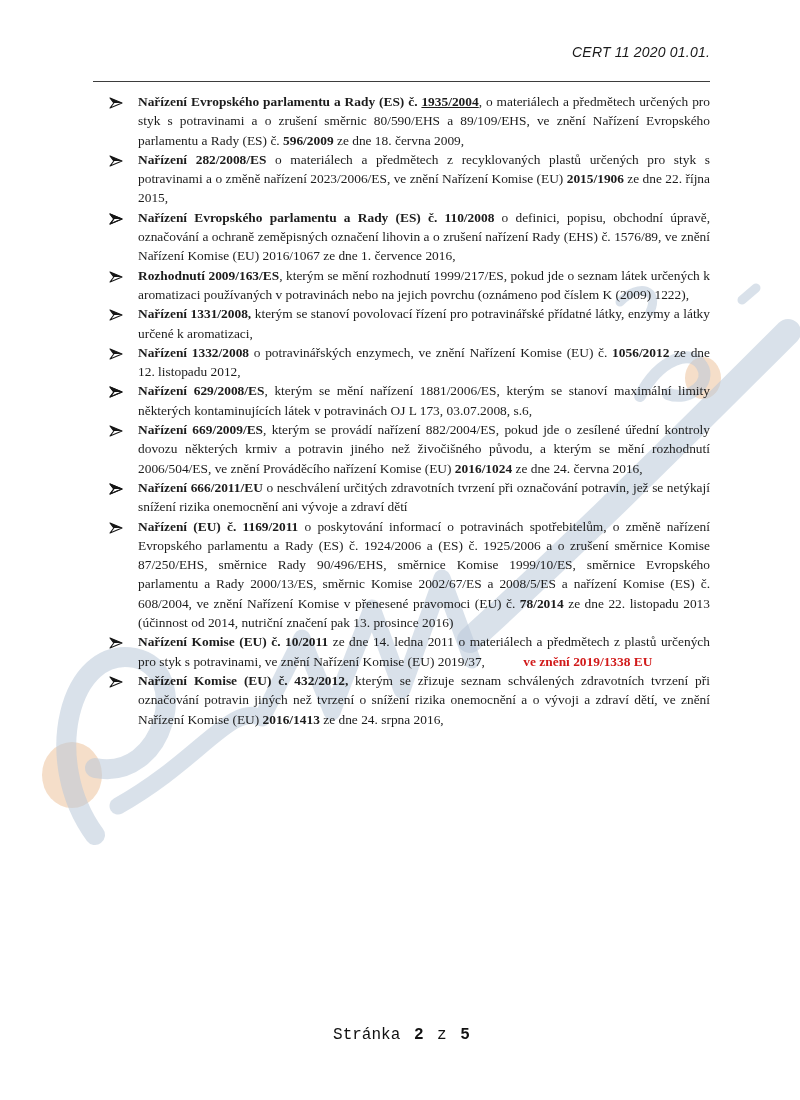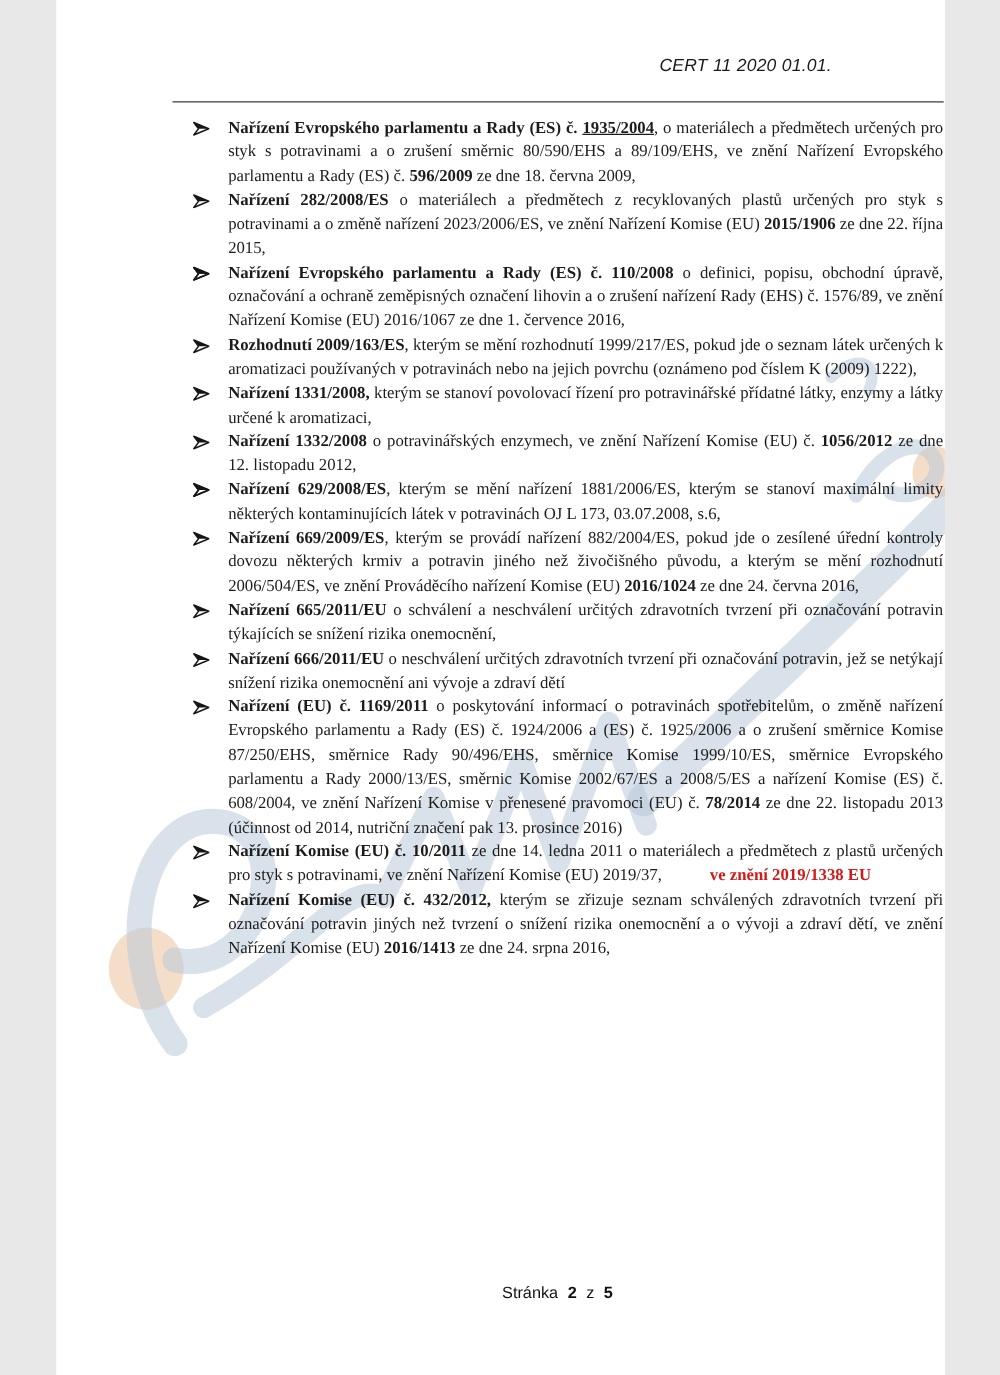--- a/index.html
+++ b/index.html
@@ -1,17 +1,17 @@
 <!DOCTYPE html>
 <html><head>
 <meta charset="utf-8">
 <style>
   html, body { margin:0; padding:0; background:#e8e8e8; }
   .page {
-    position:relative; width:711px; height:1100px; margin:0 auto;
+    position:relative; width:800px; height:1100px; margin:0 auto;
     background:#ffffff; overflow:hidden;
     font-family:"Liberation Serif", serif; color:#1c1c1c;
   }
   .watermark-layer { position:absolute; left:0; top:0; width:800px; height:1100px; z-index:0; }
   .doc-header {
     position:absolute; top:44px; right:90px; z-index:2;
     font-family:"Liberation Sans", sans-serif; font-style:italic;
     font-size:14px; color:#1a1a1a; letter-spacing:0.2px;
   }
   .header-rule {
@@ -25,21 +25,21 @@
   .intro-para { margin:0 0 0 45px; }
   ul.reg-list { list-style:none; margin:0; padding:0; }
   .reg-item { position:relative; padding-left:45px; }
   .marker { position:absolute; left:16px; top:3px; width:14px; height:14px; display:inline-block; }
   .marker svg { display:block; }
   .b { font-weight:bold; }
   .u { text-decoration:underline; }
   .r { font-weight:bold;margin-left:35px; }
   .doc-footer {
     position:absolute; top:1026px; left:93px; width:617px; text-align:center; z-index:2;
-    font-family:Liberation Sans, sans-serif; font-size:13px; color:#111;
+    font-family:Liberation Mono, monospace; font-size:16px; color:#111;
   }
   .doc-footer span { margin:0 2px; }
 </style>
 </head>
 <body>
 
 <div class="page">
 
   <svg class="watermark-layer" viewBox="0 0 800 1100" xmlns="http://www.w3.org/2000/svg" aria-hidden="true">
     <g fill="#f3d8c0" fill-opacity="0.85">
@@ -160,21 +160,20 @@
     <span class="item-text"><span class="b">Nařízení 669/2009/ES</span><span>, kterým se provádí nařízení 882/2004/ES, pokud jde o zesílené úřední kontroly dovozu některých krmiv a potravin jiného než živočišného původu, a kterým se mění rozhodnutí 2006/504/ES, ve znění Prováděcího nařízení Komise (EU) </span><span class="b">2016/1024</span><span> ze dne 24. června 2016,</span></span>
   </li>
 
   <li class="reg-item">
     <span class="marker">
       <svg width="14" height="14" viewBox="0 0 14 14" xmlns="http://www.w3.org/2000/svg">
         <path d="M1 3 L13 8 L4.8 8 Z" fill="#161616"></path>
         <path d="M1 3 L13 8 L1 13 L4.8 8 Z" fill="none" stroke="#161616" stroke-width="1.1" stroke-linejoin="round"></path>
       </svg>
     </span>
-    <span class="item-text"><span class="b">Nařízení 665/2011/EU</span><span> o schválení a neschválení určitých zdravotních tvrzení při označování potravin týkajících se snížení rizika onemocnění,</span></span>
   </li>
 
   <li class="reg-item">
     <span class="marker">
       <svg width="14" height="14" viewBox="0 0 14 14" xmlns="http://www.w3.org/2000/svg">
         <path d="M1 3 L13 8 L4.8 8 Z" fill="#161616"></path>
         <path d="M1 3 L13 8 L1 13 L4.8 8 Z" fill="none" stroke="#161616" stroke-width="1.1" stroke-linejoin="round"></path>
       </svg>
     </span>
     <span class="item-text"><span class="b">Nařízení 666/2011/EU</span><span> o neschválení určitých zdravotních tvrzení při označování potravin, jež se netýkají snížení rizika onemocnění ani vývoje a zdraví dětí</span></span>

